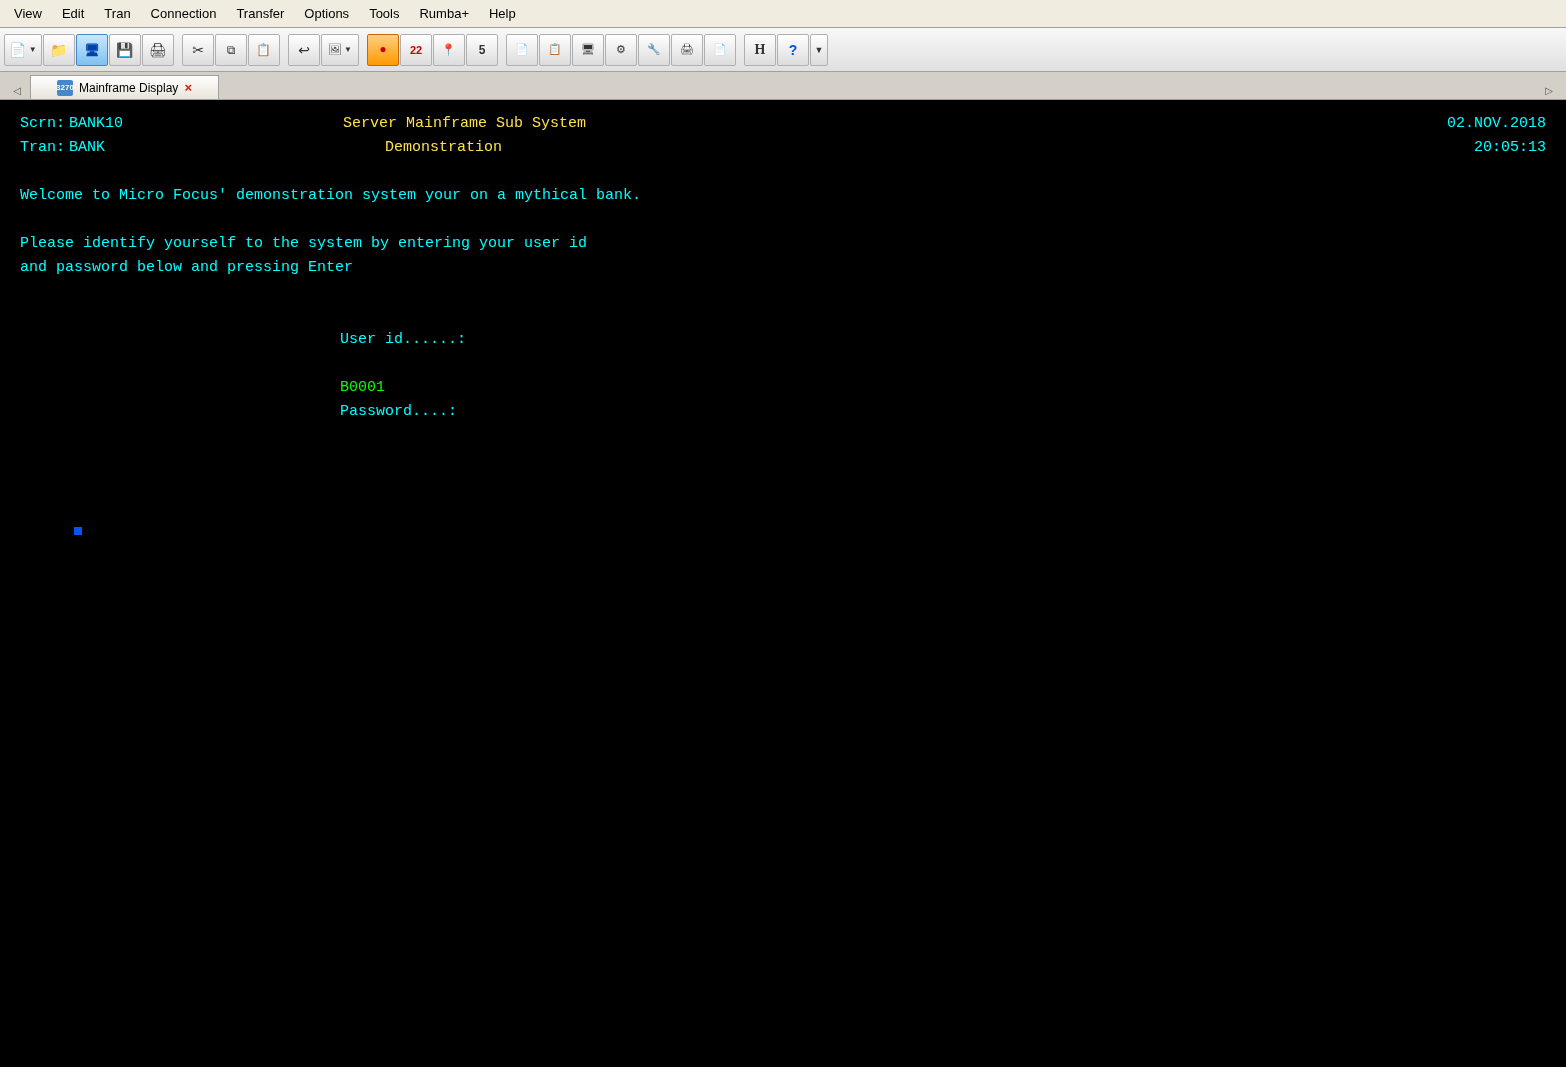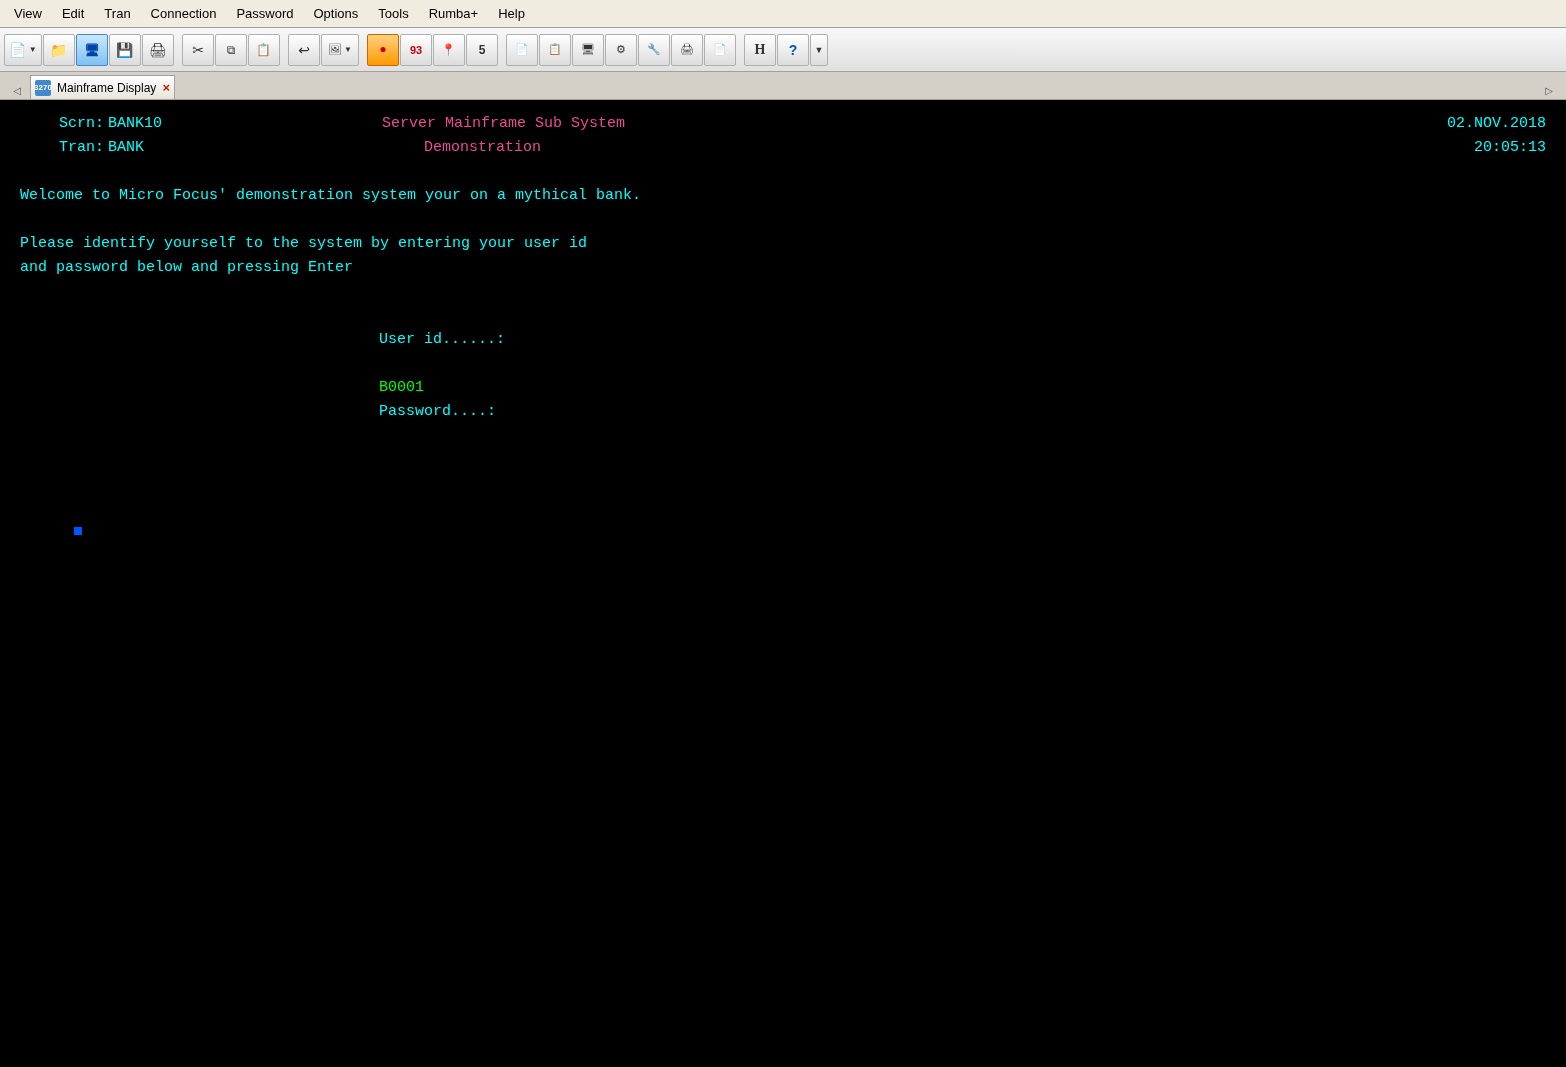--- a/index.html
+++ b/index.html
@@ -81,21 +81,21 @@
       align-items: center;
       justify-content: center;
       font-size: 10px;
       cursor: pointer;
       color: #555;
     }
     .tab {
       background: linear-gradient(to bottom, #ffffff, #e8e4dc);
       border: 1px solid #a0a0a0;
       border-bottom: none;
-      padding: 3px 4px;
+      padding: 3px 26px;
       font-size: 12px;
       display: flex;
       align-items: center;
       gap: 6px;
       cursor: pointer;
       height: 24px;
     }
     .tab-icon {
       width: 16px;
       height: 16px;
@@ -144,33 +144,32 @@
     }
 
     .terminal-content {
       padding: 12px 20px;
       height: 100%;
       position: relative;
     }
 
     
     .cyan { color: #00ffff; }
-    .yellow { color: #ec4899; }
+    .yellow { color: #fde047; }
     .green { color: #00ff00; }
     .white { color: #ffffff; }
 
     .term-line {
       line-height: 1.6;
       white-space: pre;
     }
 
     .term-row {
       display: flex;
       line-height: 1.6;
-      margin-left: 39px;
     }
 
     .status-bar {
       position: absolute;
       bottom: 0;
       left: 0;
       right: 0;
       background: #000000;
       padding: 8px 20px;
       display: flex;
@@ -197,21 +196,21 @@
     }
   </style>
 </head>
 <body>
 
 <div class="menubar">
   <span class="menubar-item">View</span>
   <span class="menubar-item">Edit</span>
   <span class="menubar-item">Tran</span>
   <span class="menubar-item">Connection</span>
-  <span class="menubar-item">Password</span>
+  <span class="menubar-item">Transfer</span>
   <span class="menubar-item">Options</span>
   <span class="menubar-item">Tools</span>
   <span class="menubar-item">Rumba+</span>
   <span class="menubar-item">Help</span>
 </div>
 
 <div class="toolbar">
 
   <div class="tb-btn" style="width:38px;gap:2px;">
     <span>📄</span>
@@ -245,21 +244,21 @@
   </div>
   <div class="tb-btn" style="width:38px;gap:2px;">
     <span style="font-size:11px;">🖼</span>
     <span style="font-size:8px;">▼</span>
   </div>
   <div class="tb-separator"></div>
   <div class="tb-btn active" style="background:linear-gradient(to bottom,#ffd080,#ff9900);border-color:#cc6600;">
     <span style="font-size:11px;color:#cc0000;">⏺</span>
   </div>
   <div class="tb-btn">
-    <span style="font-size:11px;font-weight:bold;color:#cc0000;">93</span>
+    <span style="font-size:11px;font-weight:bold;color:#cc0000;">22</span>
   </div>
   <div class="tb-btn">
     <span style="font-size:12px;">📍</span>
   </div>
   <div class="tb-btn">
     <span style="font-size:12px;font-weight:bold;">5</span>
   </div>
   <div class="tb-separator"></div>
   <div class="tb-btn">
     <span style="font-size:11px;">📄</span>

